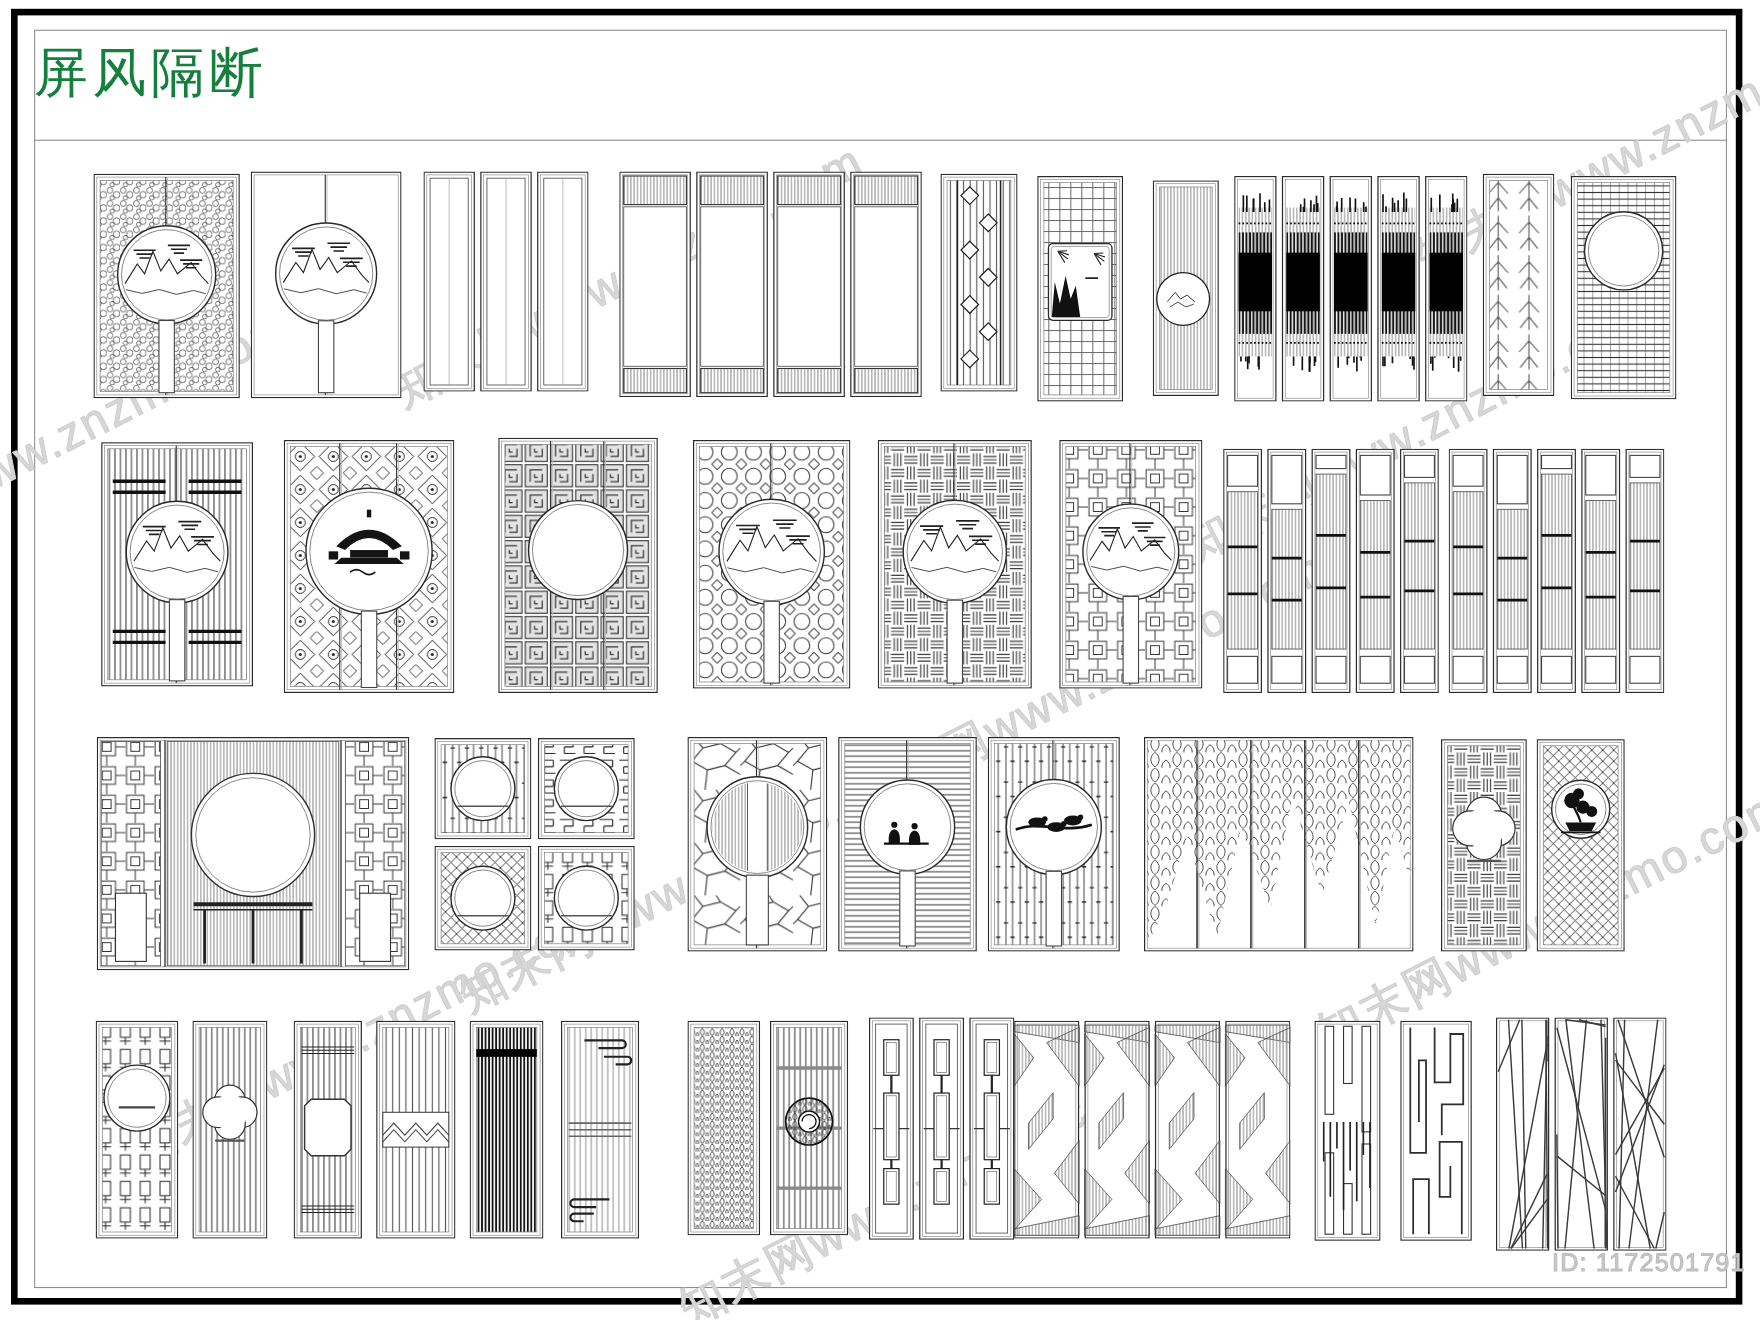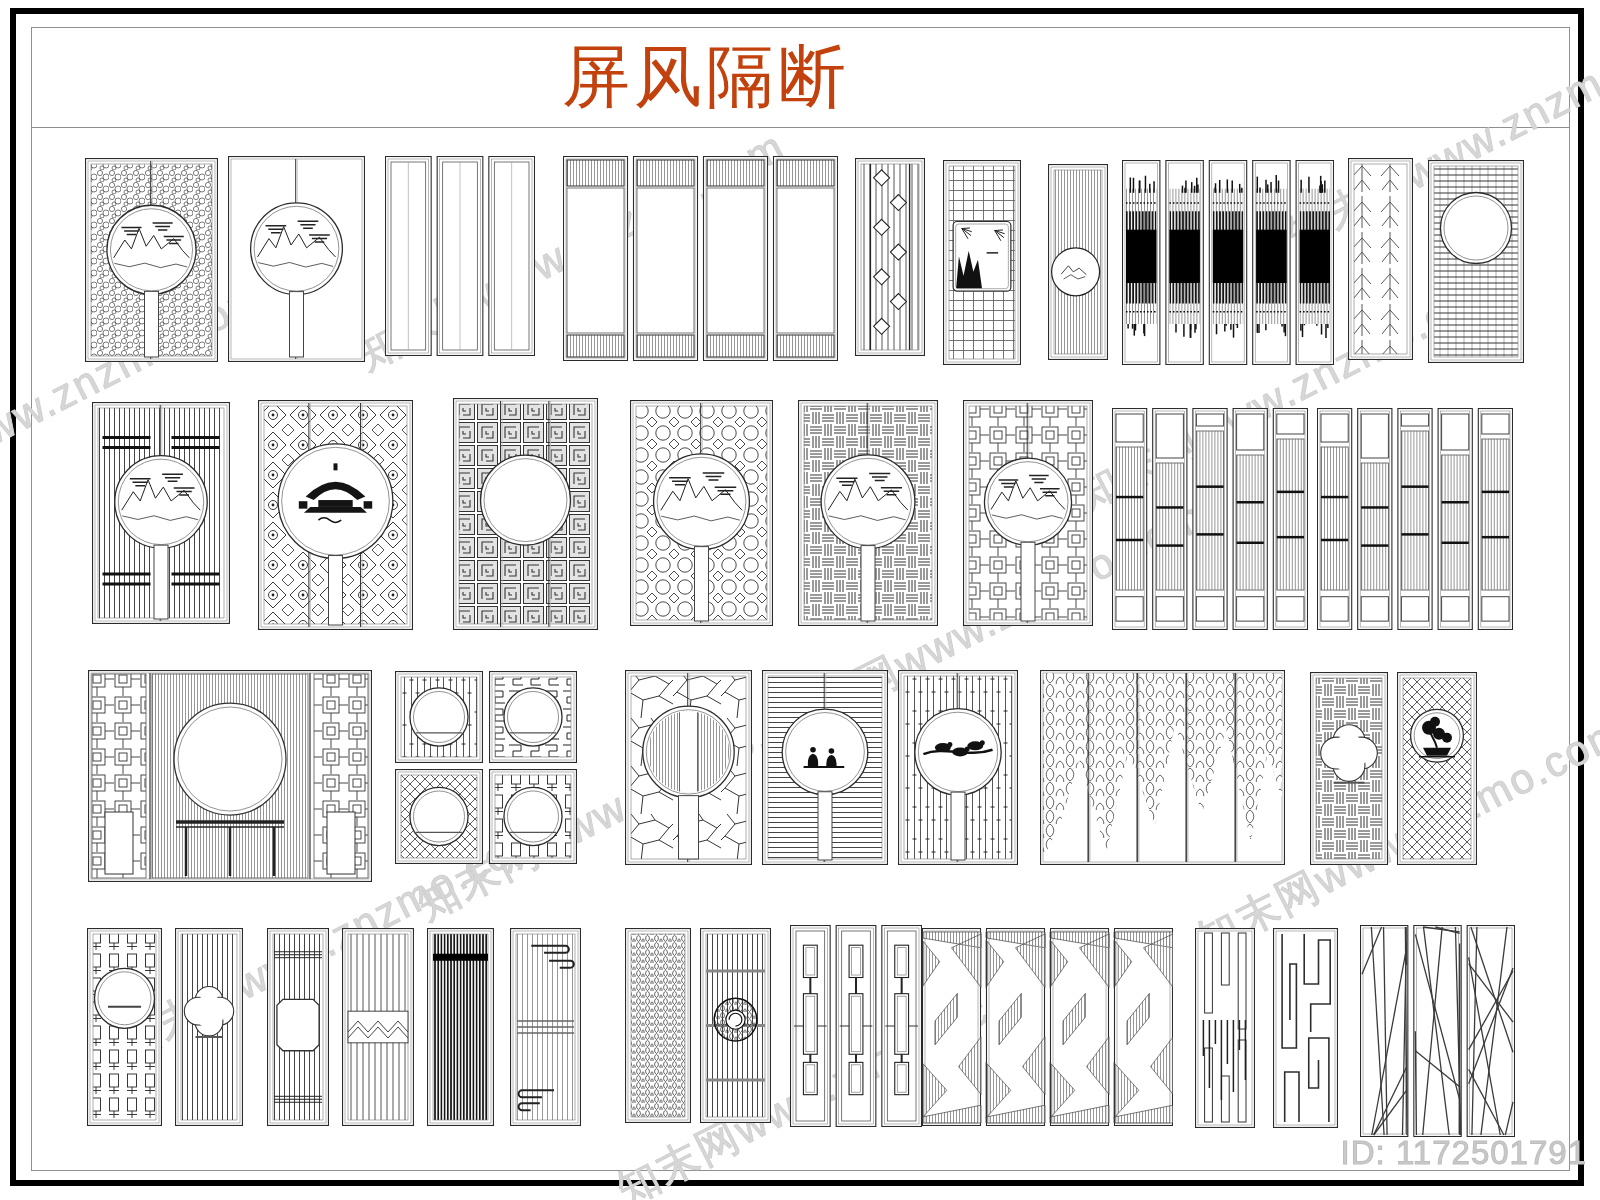--- a/index.html
+++ b/index.html
@@ -5,29 +5,29 @@
   html,body{margin:0;padding:0;}
   body{width:1600px;height:1200px;background:#fff;}
   .sheet{position:relative;width:1600px;height:1200px;background:#fff;overflow:hidden;
          font-family:"Liberation Sans",sans-serif;}
   .black-frame{position:absolute;left:10px;top:8px;width:1574px;height:1178px;
                border:6px solid #000;box-sizing:border-box;}
   .content-frame{position:absolute;left:31px;top:27px;width:1539px;height:1144px;
                  border:1px solid #8f8f8f;box-sizing:border-box;}
   .title-divider{position:absolute;left:31px;top:127px;width:1539px;height:0;
                  border-top:1px solid #8f8f8f;}
-  .sheet-title{position:absolute;left:31px;top:40px;width:1350px;text-align:center;
+  .sheet-title{position:absolute;left:31px;top:40px;width:1350px;
                font-family:"Liberation Serif","DejaVu Serif",serif;
-               font-size:68px;letter-spacing:4px;color:#c2410c;line-height:1.1;}
+               font-size:49px;letter-spacing:4px;color:#15803d;line-height:1.1;}
   .wm{position:absolute;font-size:42px;letter-spacing:2px;color:#d7d7d7;
       transform:rotate(-27deg);transform-origin:left center;white-space:nowrap;
       -webkit-text-stroke:1px #cfcfcf;pointer-events:none;}
   .brand-mark{position:absolute;left:1404px;top:1066px;font-size:56px;letter-spacing:12px;
               color:#dcdcdc;-webkit-text-stroke:1.5px #b9b9b9;font-weight:bold;}
-  .id-label{position:absolute;right:13px;top:1134px;font-size:33px;letter-spacing:1px;
+  .id-label{position:absolute;right:13px;top:1134px;font-size:23px;letter-spacing:1px;
             color:#c9c9c9;-webkit-text-stroke:1px #bdbdbd;}
   .panel{position:absolute;}
   .panel svg{display:block;}
 </style>
 </head>
 <body>
 
 <div class="sheet">
 
   <svg width="0" height="0" style="position:absolute">

